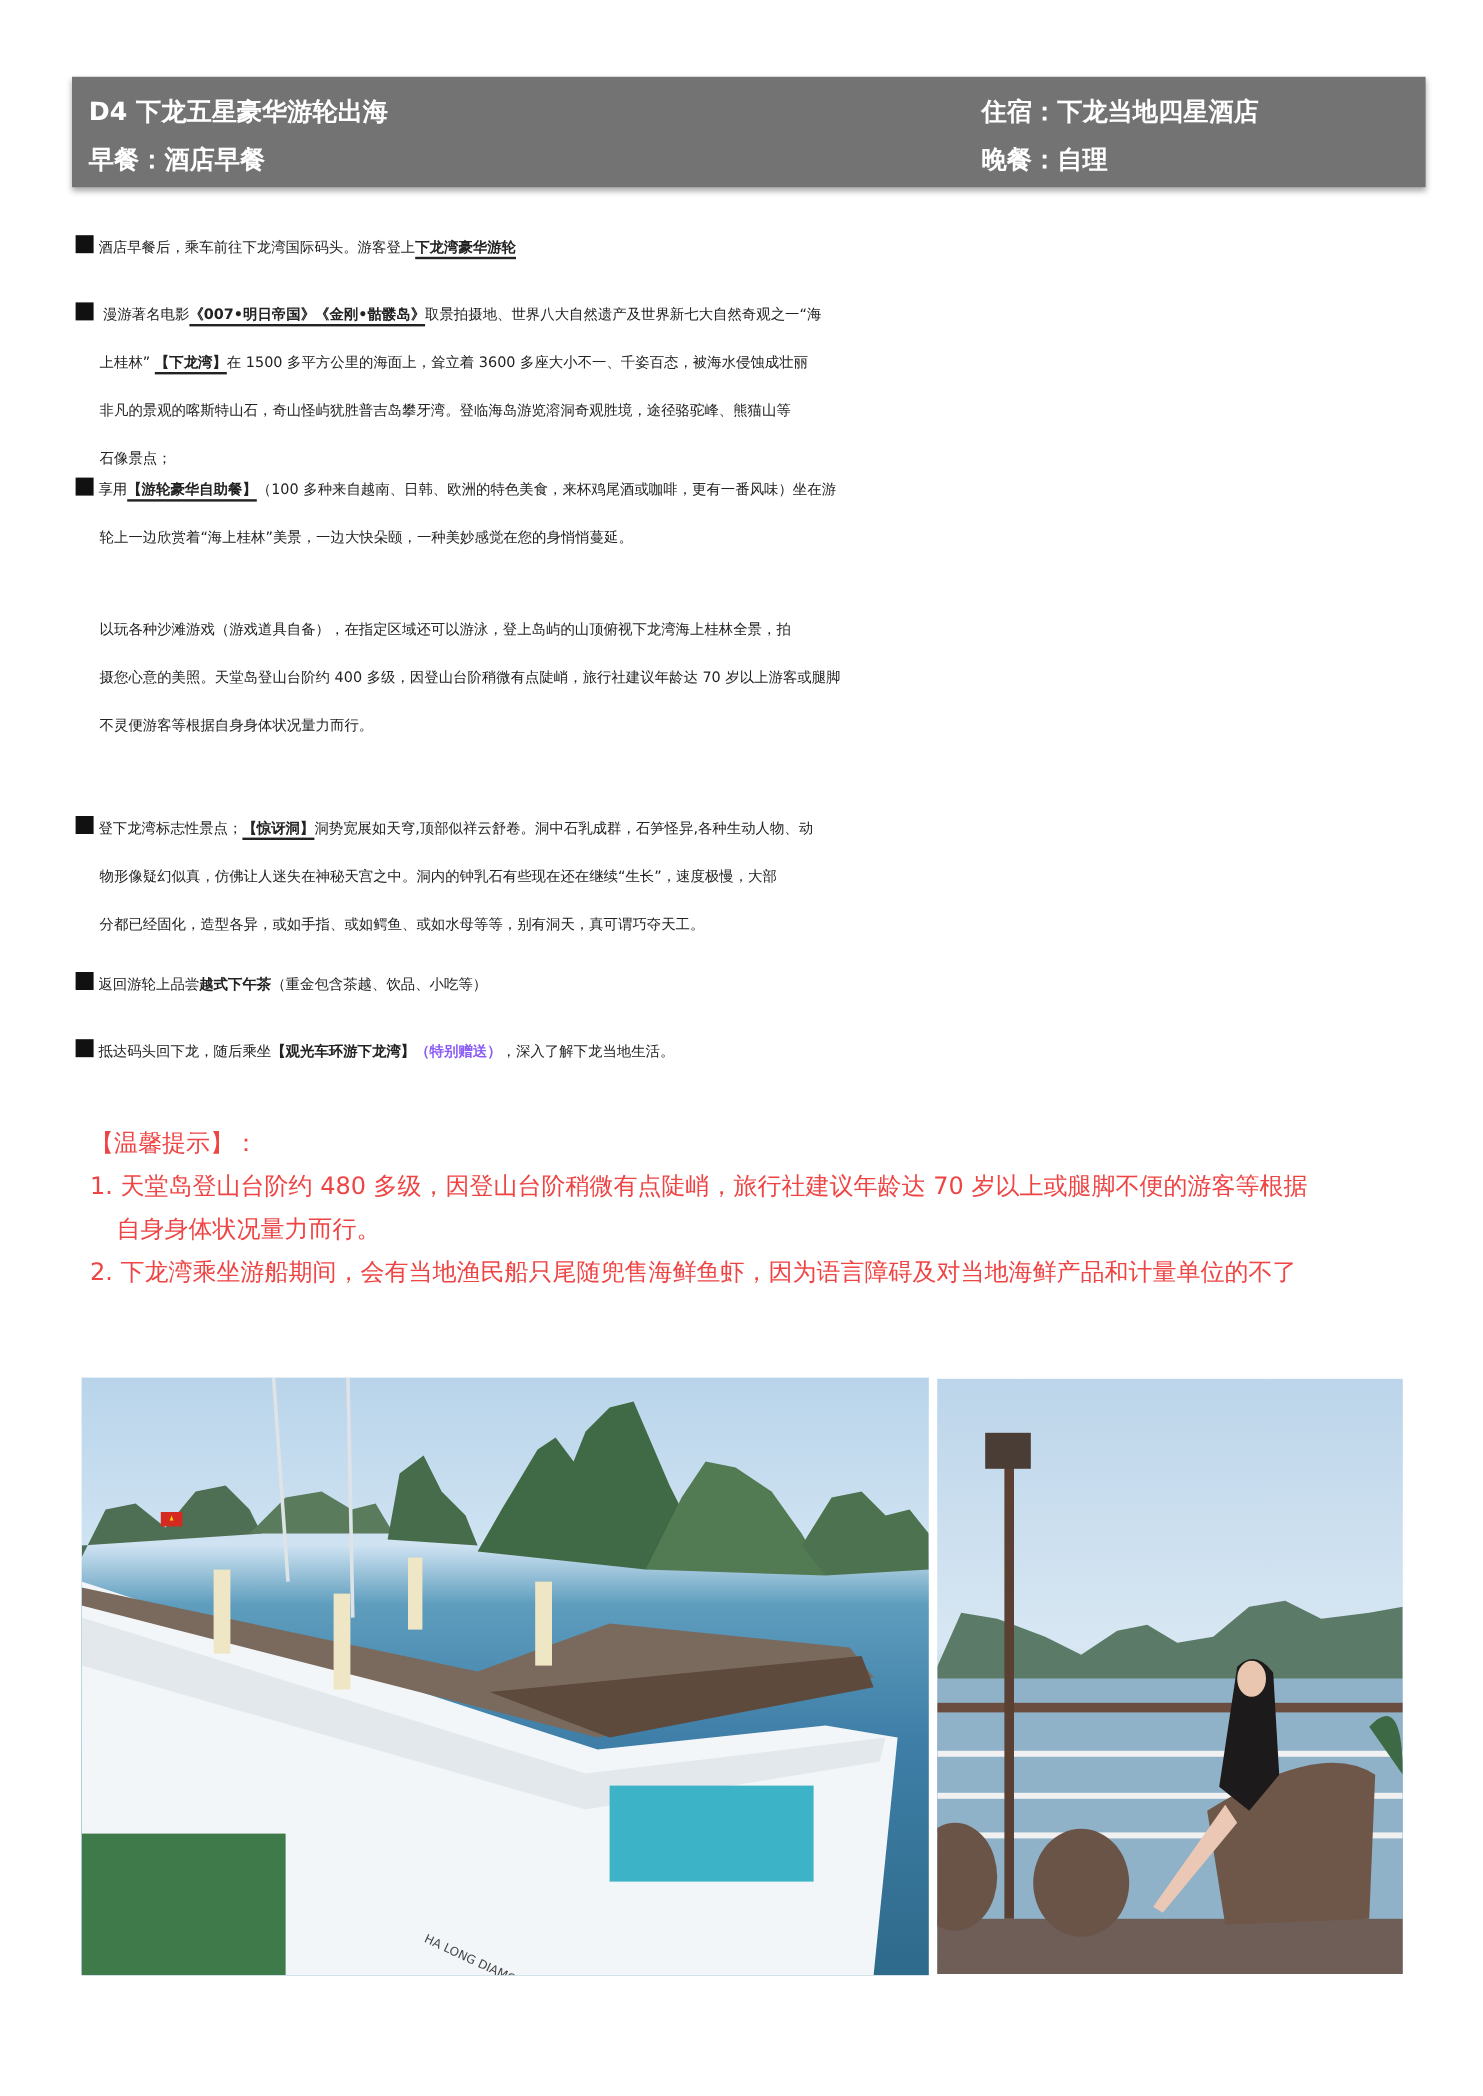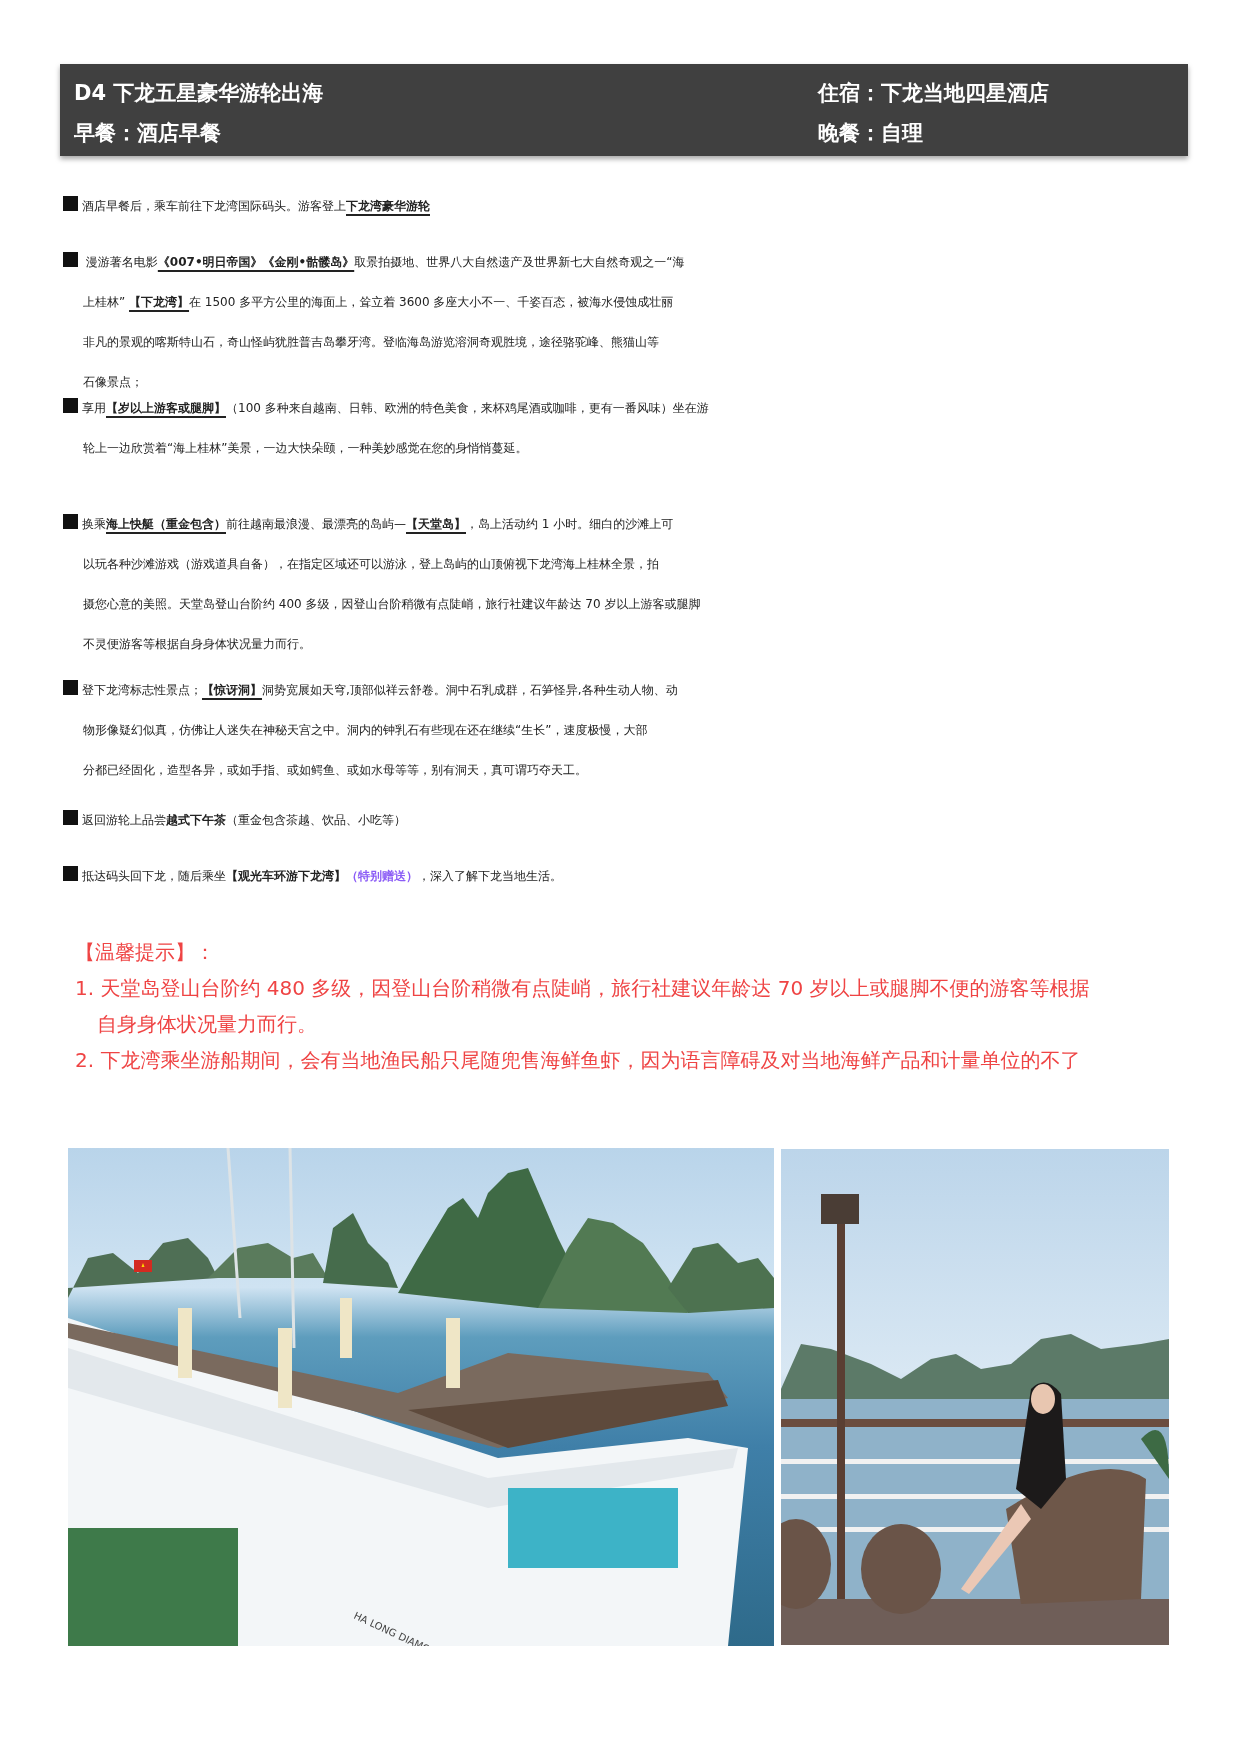--- a/index.html
+++ b/index.html
@@ -1,20 +1,20 @@
 <!DOCTYPE html>
 <html><head>
 <meta charset="utf-8">
 <style>
   html, body { margin: 0; padding: 0; background: #ffffff; }
   body { width: 1236px; height: 1747px; position: relative; overflow: hidden;
          font-family: "DejaVu Sans", "Liberation Sans", sans-serif; color: #222; }
   .header-box {
     position: absolute; left: 60px; top: 64px; width: 1128px; height: 92px;
-    background: #404040; box-shadow: 0 3px 5px rgba(0,0,0,0.35);
+    background: #737373; box-shadow: 0 3px 5px rgba(0,0,0,0.35);
     color: #fff; font-weight: bold; font-size: 21px;
   }
   .header-box .cell { position: absolute; white-space: nowrap; }
   .r1 { top: 15px; } .r2 { top: 55px; }
   .c1 { left: 14px; } .c2 { left: 294px; } .c3 { left: 714px; margin-left: 44px; }
 
   .para { position: absolute; left: 63px; width: 1090px; font-size: 12px; line-height: 40px; }
   .para .line { white-space: nowrap; display: block; }
   .para .indent { padding-left: 20px; }
   .bullet { display: inline-block; width: 15px; height: 15px; background: #111; margin-right: 4px; vertical-align: -1px; }
@@ -46,26 +46,25 @@
 </div>
 
 <div class="para" style="top:242px;">
   <span class="line"><span class="bullet"></span><span>  漫游著名电影</span><span class="u">《007•明日帝国》《金刚•骷髅岛》</span><span>取景拍摄地、世界八大自然遗产及世界新七大自然奇观之一“海</span></span>
   <span class="line indent"><span>上桂林” </span><span class="u">【下龙湾】</span><span>在 1500 多平方公里的海面上，耸立着 3600 多座大小不一、千姿百态，被海水侵蚀成壮丽</span></span>
   <span class="line indent">非凡的景观的喀斯特山石，奇山怪屿犹胜普吉岛攀牙湾。登临海岛游览溶洞奇观胜境，途径骆驼峰、熊猫山等</span>
   <span class="line indent">石像景点；</span>
 </div>
 
 <div class="para" style="top:388px;">
-  <span class="line"><span class="bullet"></span><span>享用</span><span class="u">【岁以上游客或腿脚】</span><span>（100 多种来自越南、日韩、欧洲的特色美食，来杯鸡尾酒或咖啡，更有一番风味）坐在游</span></span>
+  <span class="line"><span class="bullet"></span><span>享用</span><span class="u">【游轮豪华自助餐】</span><span>（100 多种来自越南、日韩、欧洲的特色美食，来杯鸡尾酒或咖啡，更有一番风味）坐在游</span></span>
   <span class="line indent">轮上一边欣赏着“海上桂林”美景，一边大快朵颐，一种美妙感觉在您的身悄悄蔓延。</span>
 </div>
 
 <div class="para" style="top:504px;">
-  <span class="line"><span class="bullet"></span><span>换乘</span><span class="u">海上快艇（重金包含）</span><span>前往越南最浪漫、最漂亮的岛屿—</span><span class="u">【天堂岛】</span><span>，岛上活动约 1 小时。细白的沙滩上可</span></span>
   <span class="line indent">以玩各种沙滩游戏（游戏道具自备），在指定区域还可以游泳，登上岛屿的山顶俯视下龙湾海上桂林全景，拍</span>
   <span class="line indent">摄您心意的美照。天堂岛登山台阶约 400 多级，因登山台阶稍微有点陡峭，旅行社建议年龄达 70 岁以上游客或腿脚</span>
   <span class="line indent">不灵便游客等根据自身身体状况量力而行。</span>
 </div>
 
 <div class="para" style="top:670px;">
   <span class="line"><span class="bullet"></span><span>登下龙湾标志性景点；</span><span class="u">【惊讶洞】</span><span>洞势宽展如天穹,顶部似祥云舒卷。洞中石乳成群，石笋怪异,各种生动人物、动</span></span>
   <span class="line indent">物形像疑幻似真，仿佛让人迷失在神秘天宫之中。洞内的钟乳石有些现在还在继续“生长”，速度极慢，大部</span>
   <span class="line indent">分都已经固化，造型各异，或如手指、或如鳄鱼、或如水母等等，别有洞天，真可谓巧夺天工。</span>
 </div>

